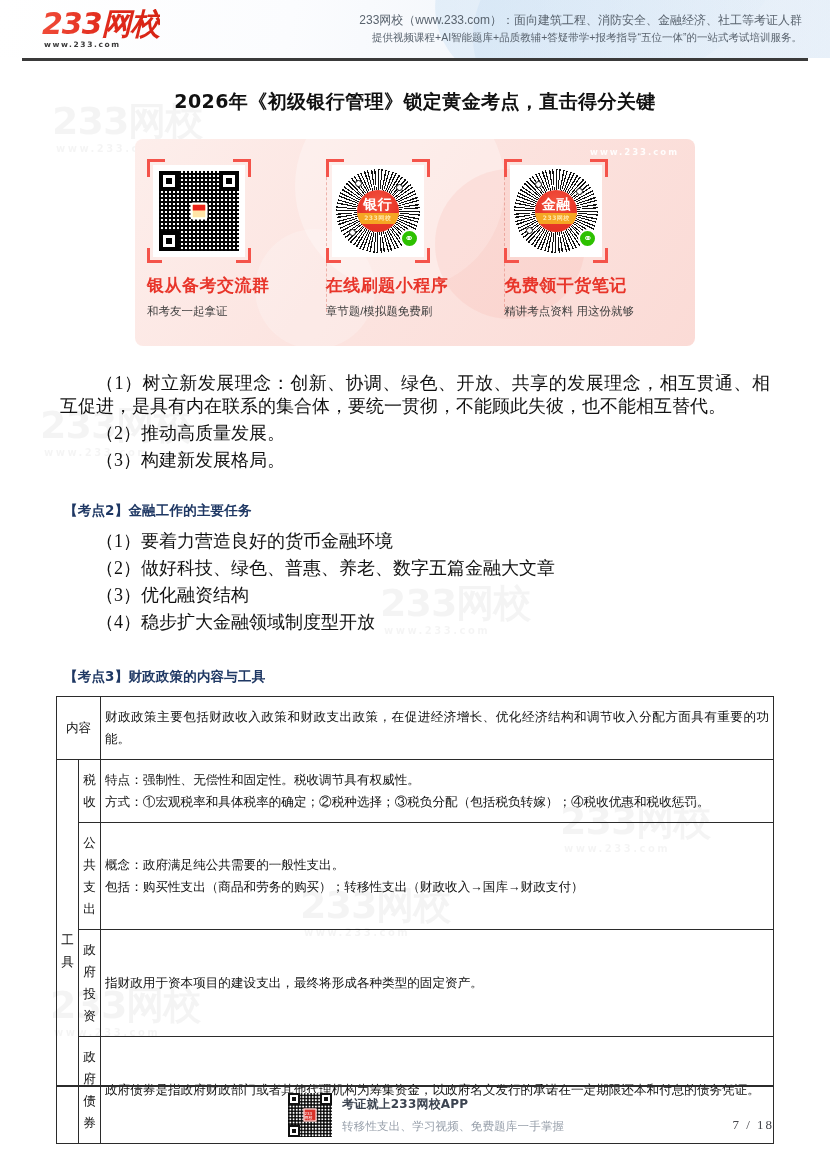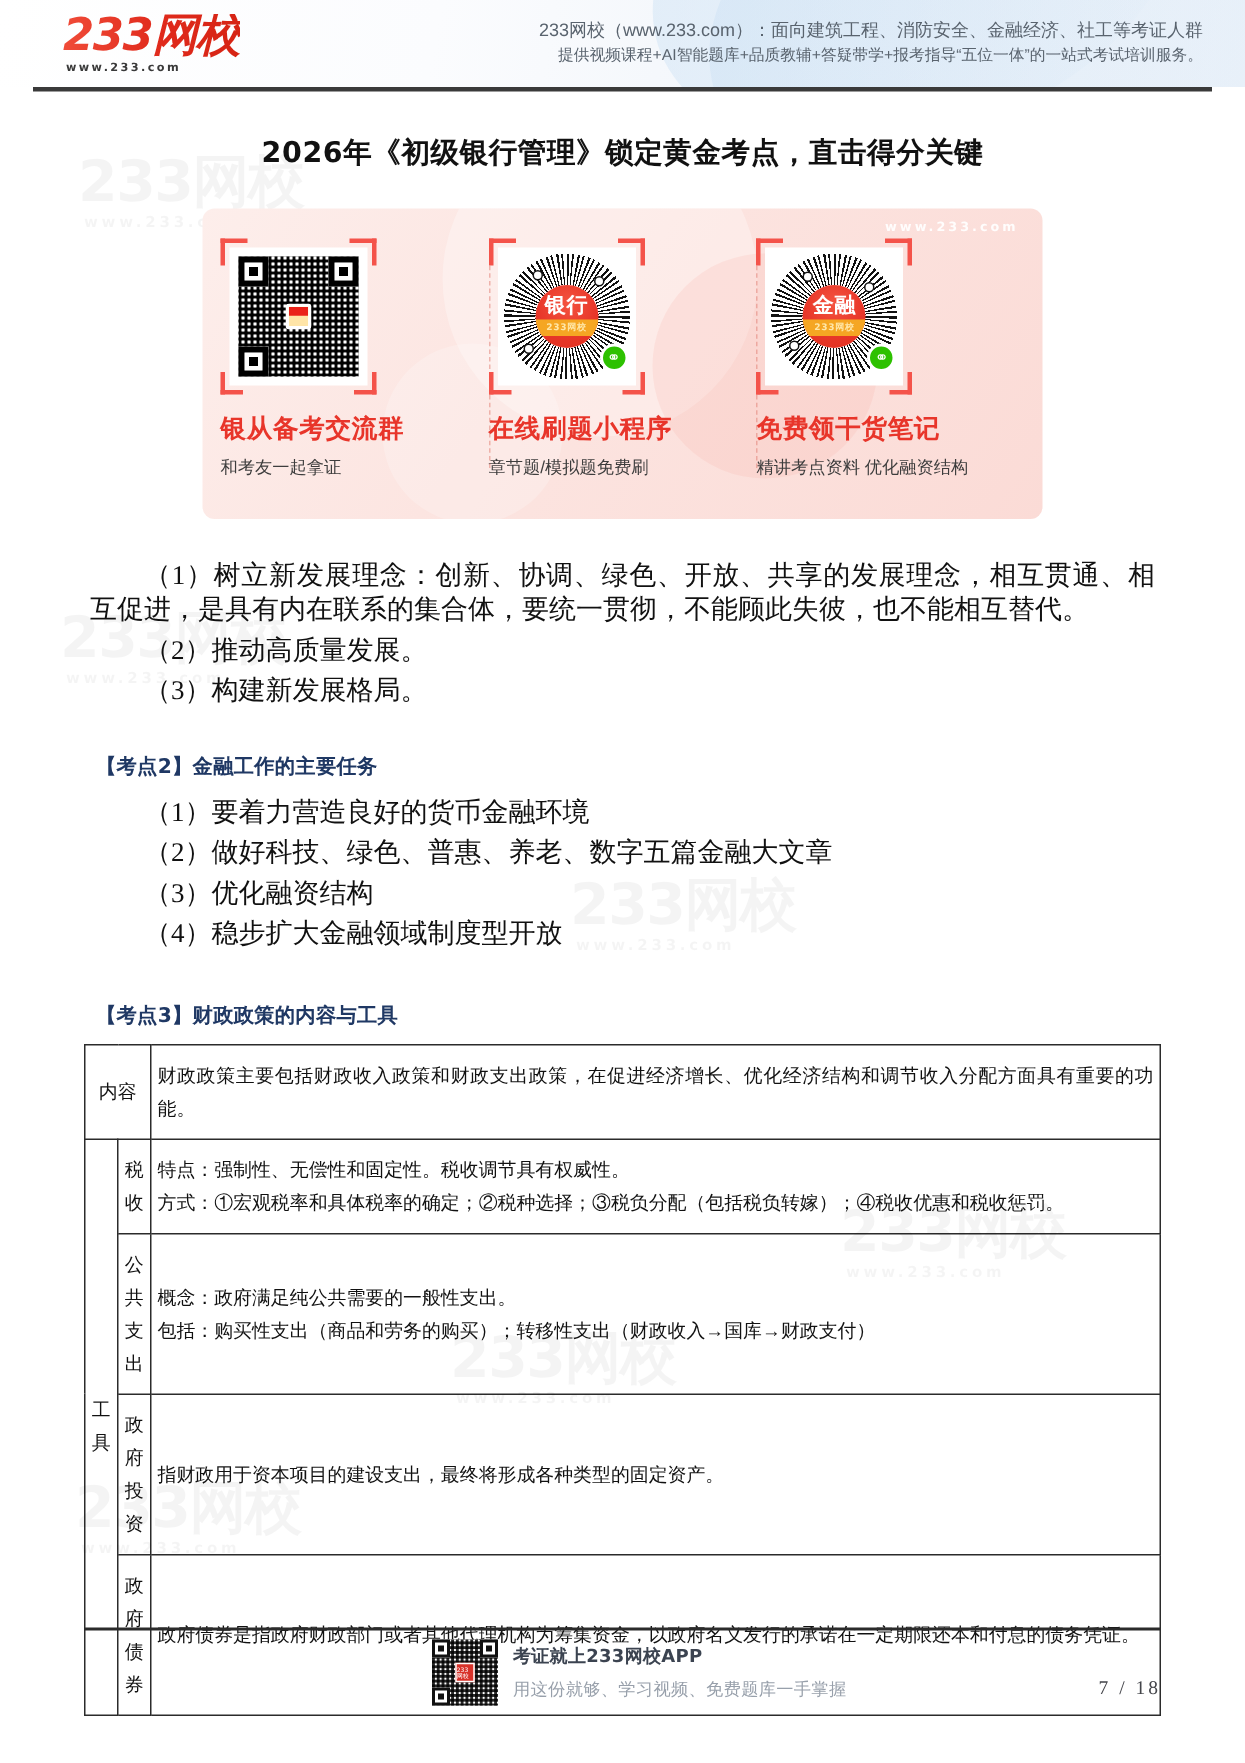--- a/index.html
+++ b/index.html
@@ -549,21 +549,21 @@
             </div>
             <div class="qr-center-badge">
               <span class="bd-main">金融</span>
               <span class="bd-sub">233网校</span>
             </div>
             <div class="wechat-dot">⚭</div>
           </div>
         </div>
       </div>
       <div class="qr-caption">免费领干货笔记</div>
-      <div class="qr-sub">精讲考点资料 优化融资结构</div>
+      <div class="qr-sub">精讲考点资料 用这份就够</div>
     </div>
 
   </div>
 </div>
 
 <div class="content">
 
   <div>
     <p class="para indent">（1）树立新发展理念：创新、协调、绿色、开放、共享的发展理念，相互贯通、相互促进，是具有内在联系的集合体，要统一贯彻，不能顾此失彼，也不能相互替代。</p>
     <p class="para indent">（2）推动高质量发展。</p>
@@ -633,17 +633,17 @@
       <span class="finder f-tr">
           <i></i>
         </span>
       <span class="finder f-bl">
           <i></i>
         </span>
       <span class="mid">233网校</span>
     </div>
     <div>
       <div class="footer-app-name">考证就上233网校APP</div>
-      <div class="footer-app-desc">用这份就够、学习视频、免费题库一手掌握</div>
+      <div class="footer-app-desc">转移性支出、学习视频、免费题库一手掌握</div>
     </div>
   </div>
 </div>
 <div class="page-number">7 / 18</div>
 
 </body></html>

